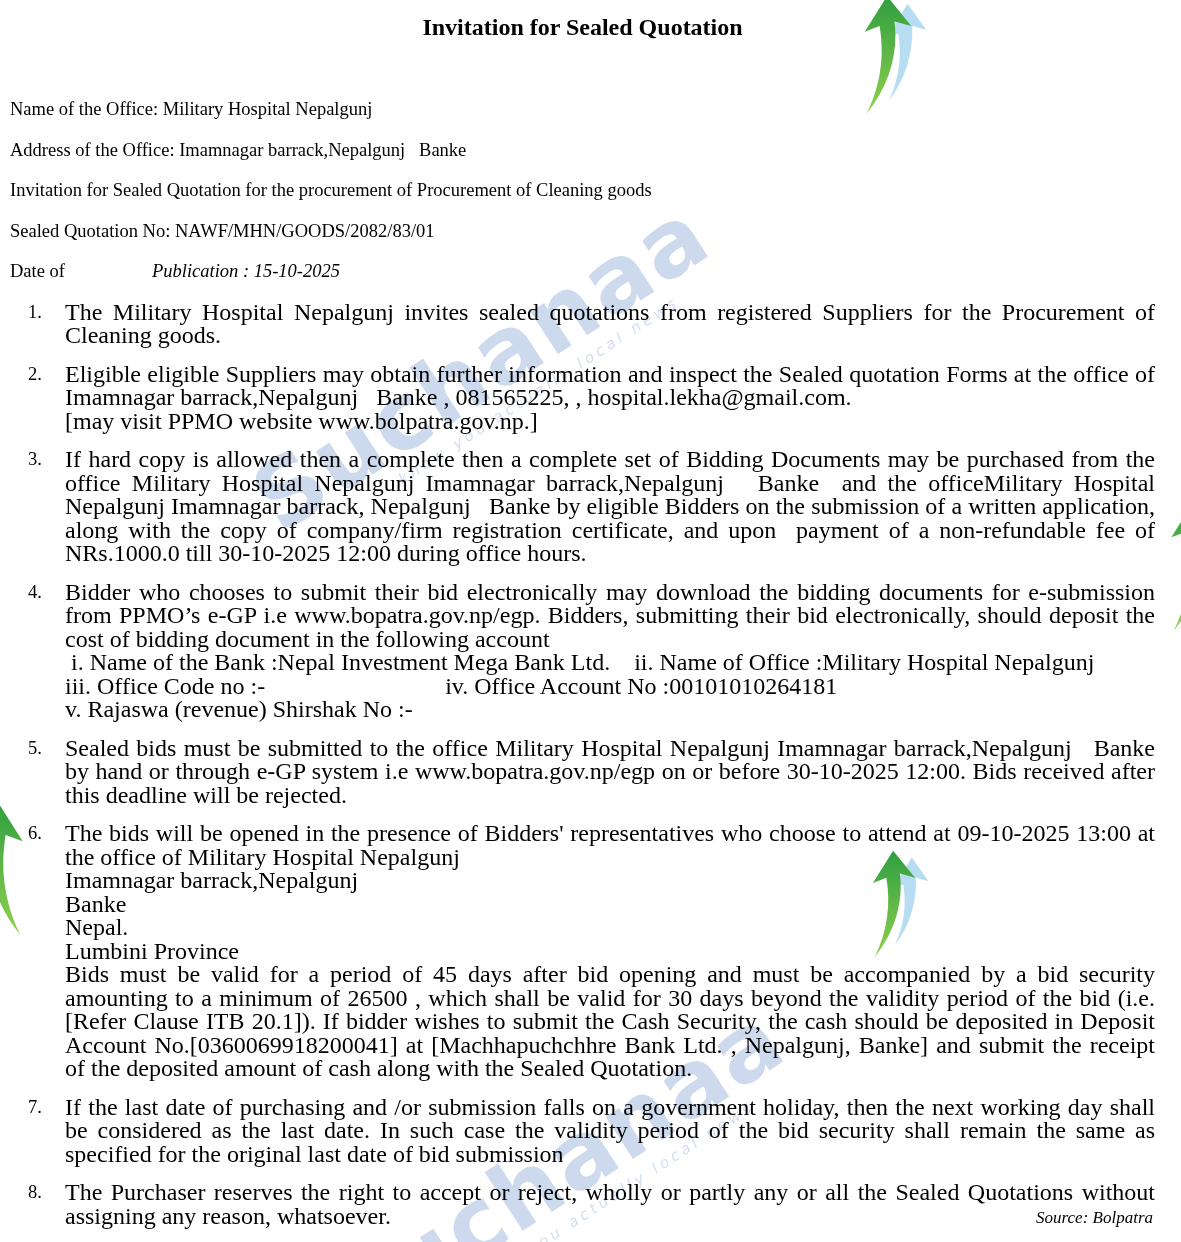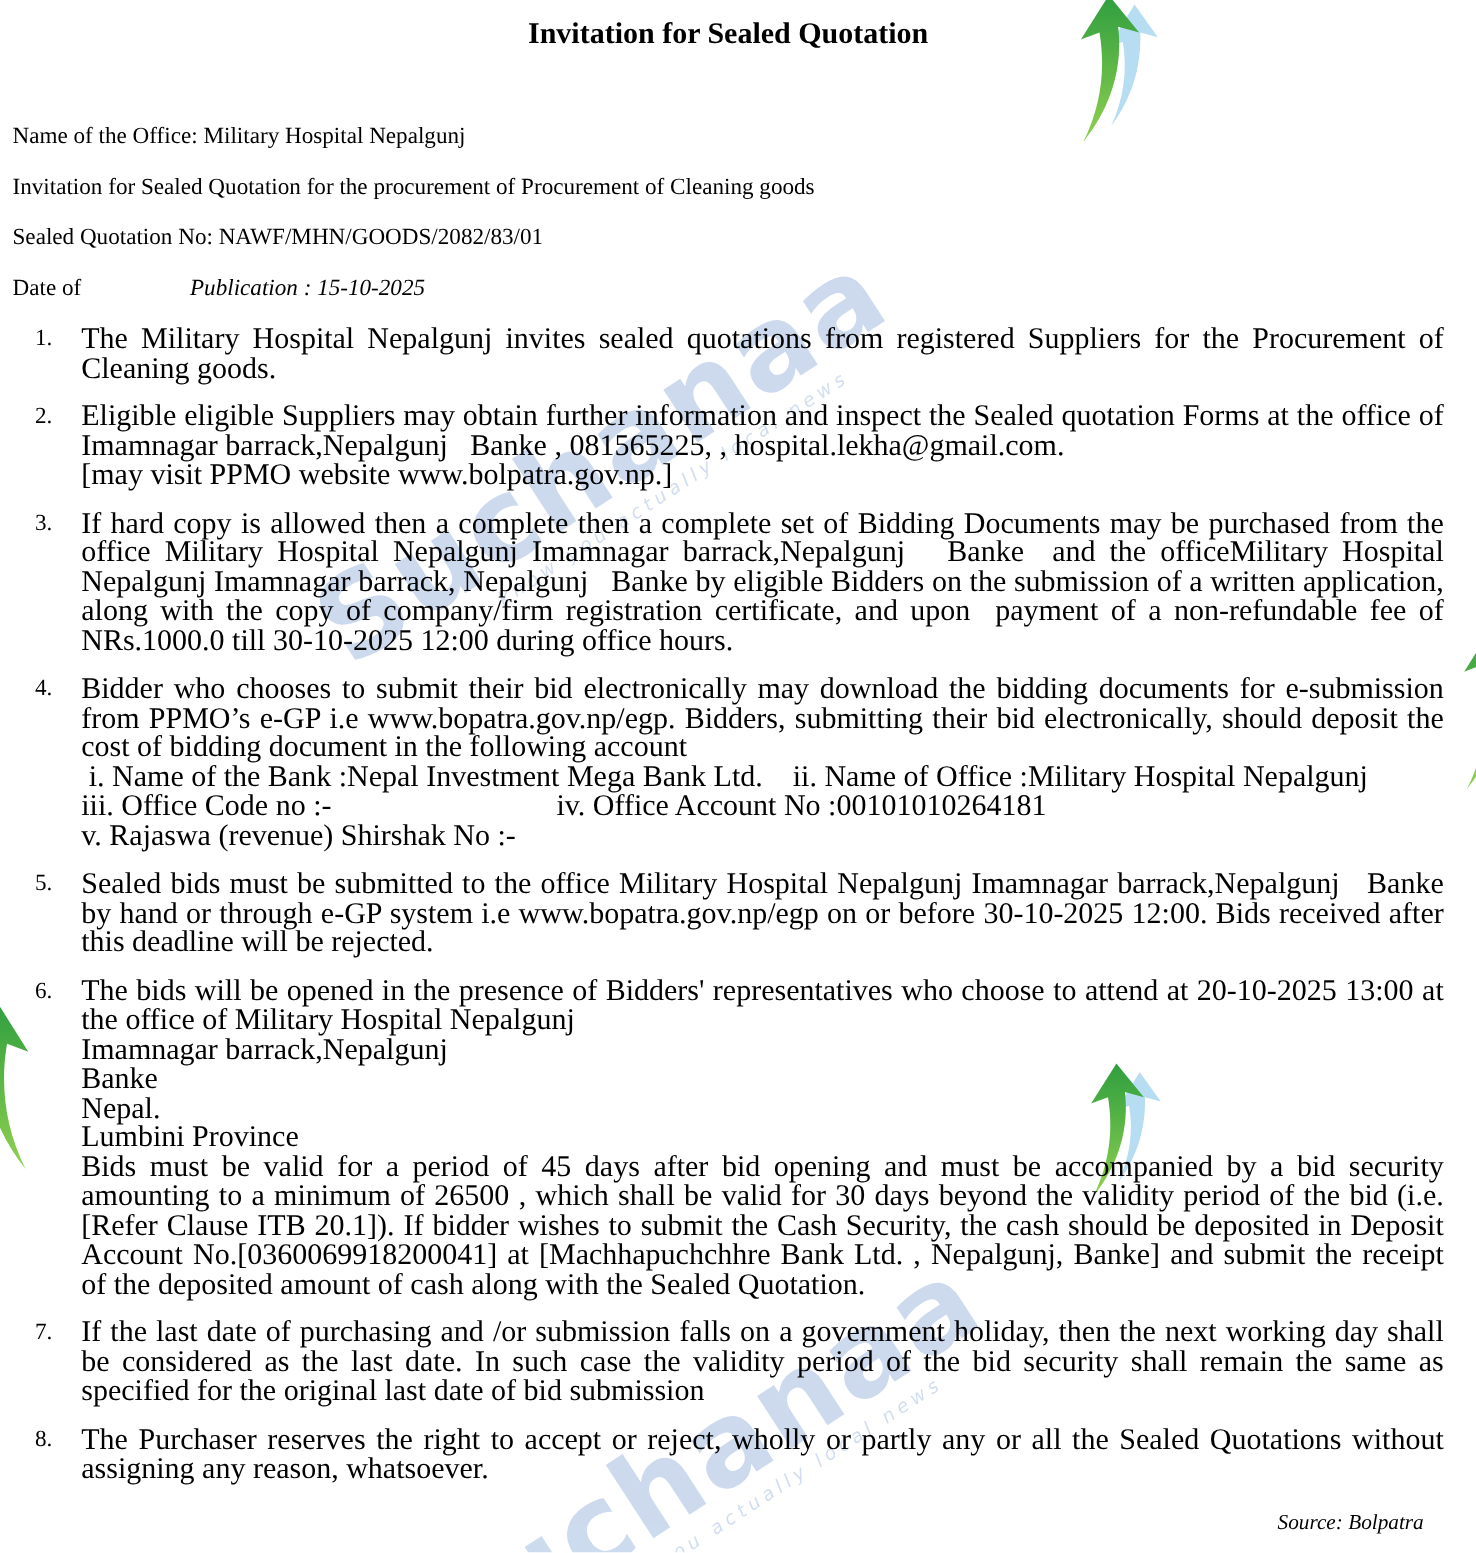--- a/index.html
+++ b/index.html
@@ -47,21 +47,21 @@
   .item .body p{
     margin:0;
     font-size:24px;
     line-height:23.5px;
   }
   .item .body p.wrap{white-space:pre-wrap;text-align:justify;}
   .item .body p.fixed{white-space:pre;}
   
   .source{
     position:absolute;
-    right:42px;top:1208px;
+    right:28px;top:1208px;
     font-style:italic;
     font-size:17px;
     z-index:2;
   }
   
   .watermark{
     position:absolute;
     z-index:1;
     transform:rotate(-33deg);
     color:#7da0d2;
@@ -124,20 +124,21 @@
   </div>
   <div class="watermark wm2">
     <div class="wm-text">Suchanaa</div>
     <div class="wm-tag">know you actually local news</div>
   </div>
 
   <h1 class="title">Invitation for Sealed Quotation</h1>
 
   <div class="header">
     <p class="hline">Name of the Office: Military Hospital Nepalgunj</p>
+    <p class="hline">Address of the Office: Imamnagar barrack,Nepalgunj   Banke</p>
     <p class="hline">Invitation for Sealed Quotation for the procurement of Procurement of Cleaning goods</p>
     <p class="hline">Sealed Quotation No: NAWF/MHN/GOODS/2082/83/01</p>
     <p class="hline date-line"><span>Date of</span><span class="pub">Publication : 15-10-2025</span></p>
   </div>
 
   <div class="items">
 
     <div class="item">
       <div class="num">1.</div>
       <div class="body">
@@ -173,21 +174,21 @@
     <div class="item">
       <div class="num">5.</div>
       <div class="body">
         <p class="wrap">Sealed bids must be submitted to the office Military Hospital Nepalgunj Imamnagar barrack,Nepalgunj   Banke  by hand or through e-GP system i.e www.bopatra.gov.np/egp on or before 30-10-2025 12:00. Bids received after this deadline will be rejected.</p>
       </div>
     </div>
 
     <div class="item">
       <div class="num">6.</div>
       <div class="body">
-        <p class="wrap">The bids will be opened in the presence of Bidders' representatives who choose to attend at 20-10-2025 13:00 at the office of Military Hospital Nepalgunj</p>
+        <p class="wrap">The bids will be opened in the presence of Bidders' representatives who choose to attend at 09-10-2025 13:00 at the office of Military Hospital Nepalgunj</p>
         <p class="fixed">Imamnagar barrack,Nepalgunj</p>
         <p class="fixed">Banke</p>
         <p class="fixed">Nepal.</p>
         <p class="fixed">Lumbini Province</p>
         <p class="wrap">Bids must be valid for a period of 45 days after bid opening and must be accompanied by a bid security amounting to a minimum of 26500 , which shall be valid for 30 days beyond the validity period of the bid (i.e. [Refer Clause ITB 20.1]). If bidder wishes to submit the Cash Security, the cash should be deposited in Deposit Account No.[0360069918200041] at [Machhapuchchhre Bank Ltd. , Nepalgunj, Banke] and submit the receipt of the deposited amount of cash along with the Sealed Quotation.</p>
       </div>
     </div>
 
     <div class="item">
       <div class="num">7.</div>

